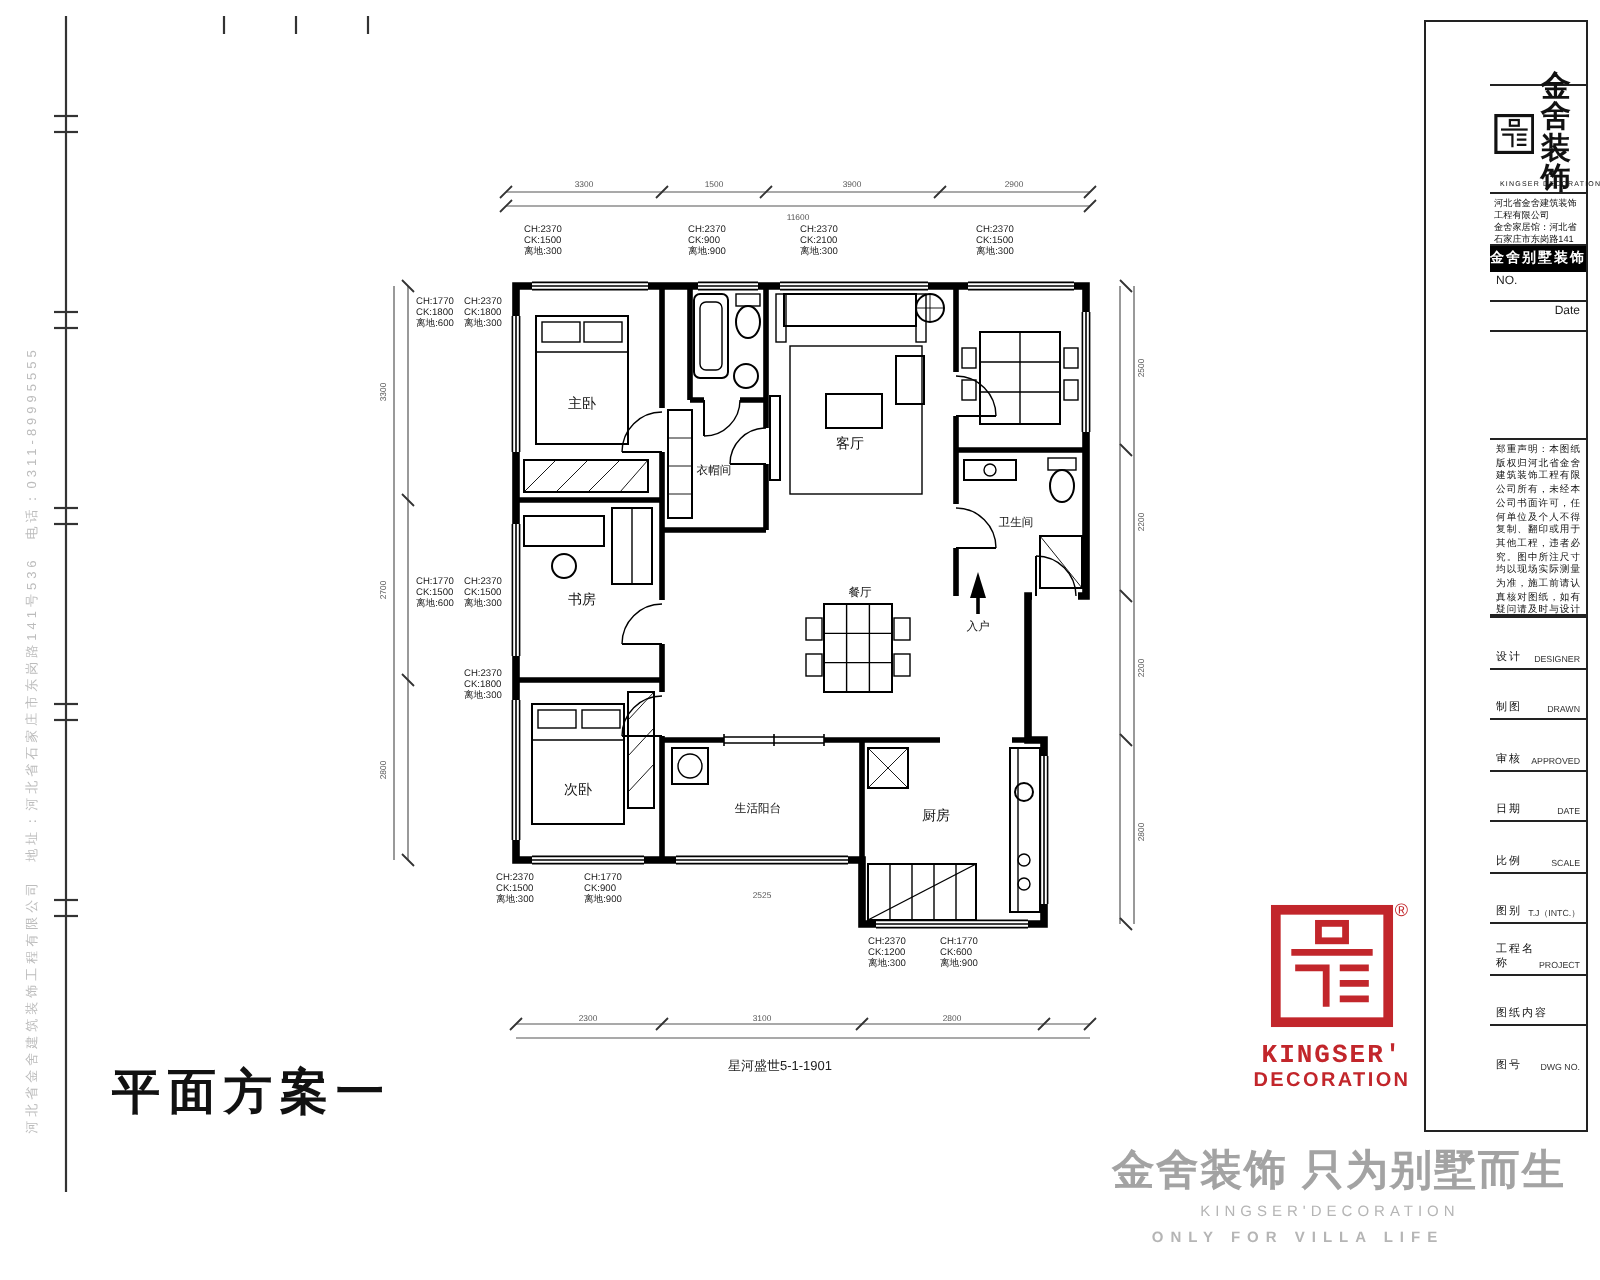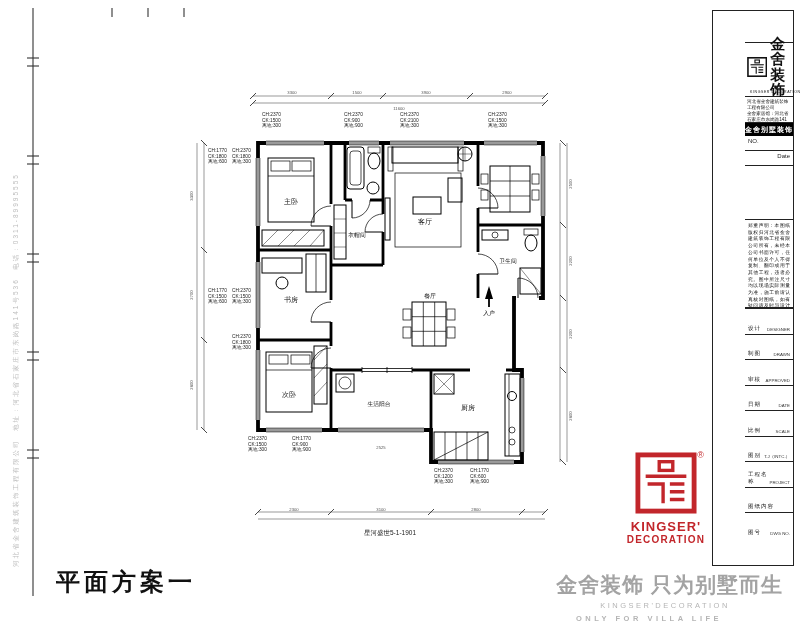--- a/index.html
+++ b/index.html
@@ -43,30 +43,30 @@
   .tb-empty{height:54px;}
   .tb-notes{height:88px;font-size:4.8px;line-height:1.4;padding:3px;color:#111;text-align:justify;overflow:hidden;}
   .tb-rows{flex:1;display:flex;flex-direction:column;}
   .tb-row{height:25.5px;border-top:1px solid #222;display:flex;justify-content:space-between;
     align-items:flex-end;padding:2px 3px;box-sizing:border-box;flex:none;}
   .tb-row .cn{font-size:5.5px;color:#111;letter-spacing:1px;}
   .tb-row .en{font-size:4.4px;color:#333;}
 
   
   .plan-title{position:absolute;left:56px;top:530px;font-family:"Liberation Serif",serif;
-    font-size:24px;font-weight:600;color:#111;letter-spacing:4px;margin-top:36px;}
+    font-size:24px;font-weight:600;color:#111;letter-spacing:4px;}
   .slogan{position:absolute;right:17px;top:571px;font-size:21px;font-weight:800;
     color:#a3a3a3;letter-spacing:1px;white-space:nowrap;}
   .slogan-en1{position:absolute;left:570px;top:601px;width:190px;text-align:center;
     color:#b5b5b5;font-size:7.5px;letter-spacing:2.5px;font-weight:400;}
   .slogan-en2{position:absolute;left:554px;top:614px;width:190px;text-align:center;
     color:#b5b5b5;font-size:7.5px;letter-spacing:3.5px;font-weight:700;}
   .red-logo{position:absolute;left:620px;top:452px;width:92px;text-align:center;color:#c2262b;}
   .red-logo .reg{position:absolute;right:8px;top:-2px;font-size:9px;}
-  .red-word1{font-size:13px;font-weight:800;letter-spacing:1px;margin-top:1px;}
+  .red-word1{font-size:13px;font-weight:800;letter-spacing:1px;margin-top:1px;font-family:Liberation Mono, monospace;}
   .red-word2{font-size:10px;font-weight:700;letter-spacing:1.2px;}
   .side-text{position:absolute;left:-202px;top:364px;width:440px;height:12px;
     transform:rotate(-90deg);font-size:6.5px;color:#bcbcbc;letter-spacing:2px;
     text-align:center;white-space:nowrap;}
 </style>
 </head>
 <body>
 
 <div id="sheet">
 

